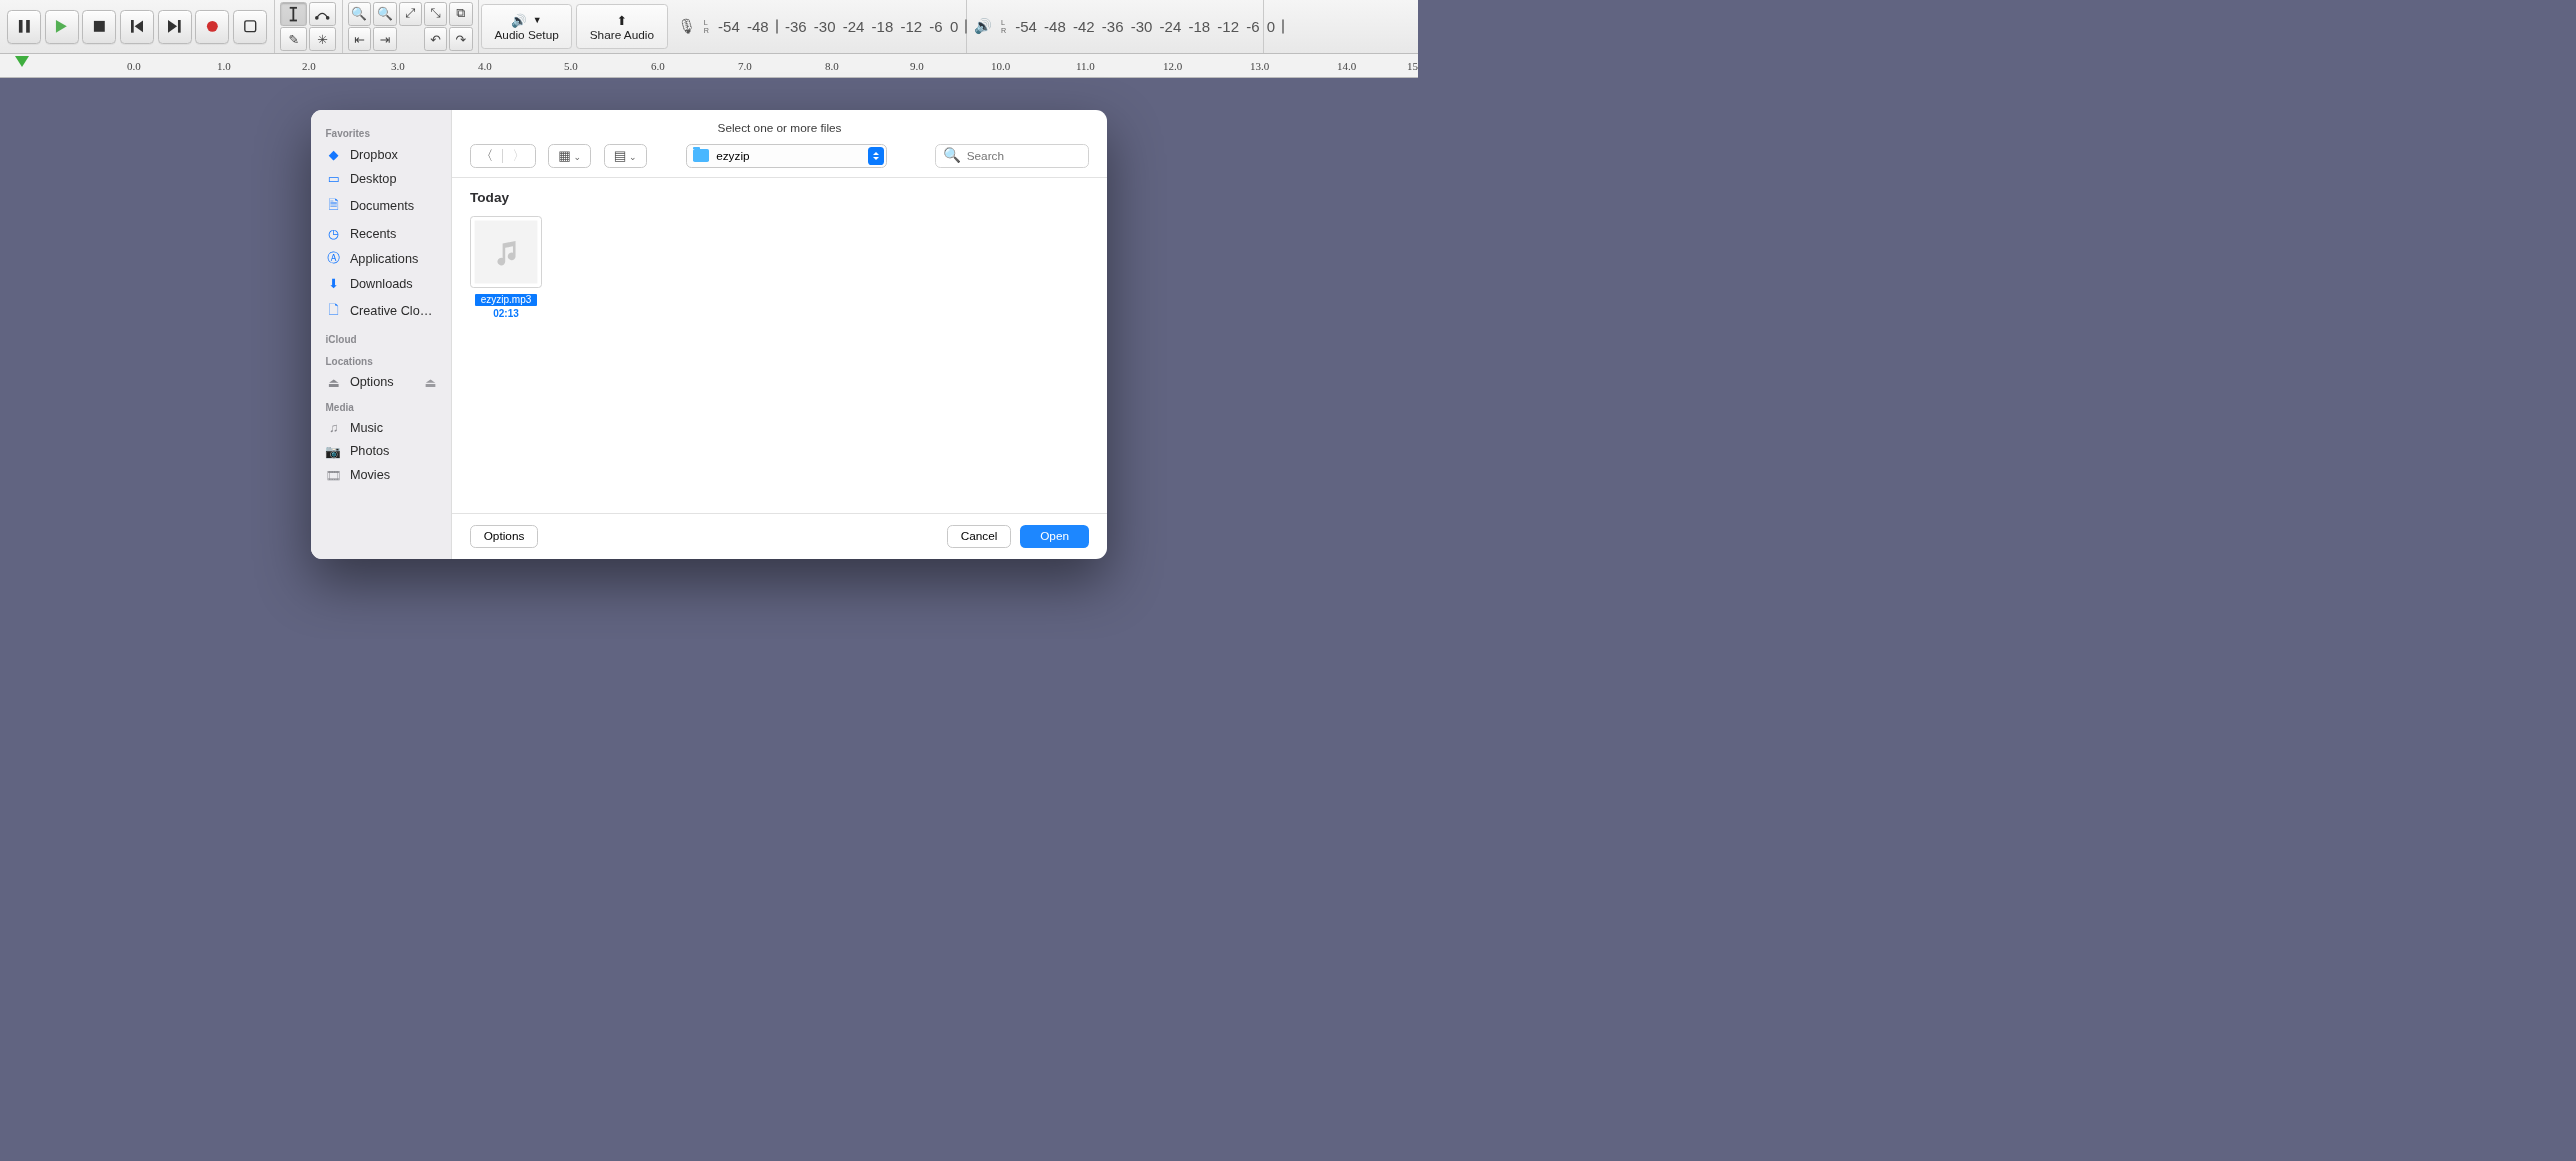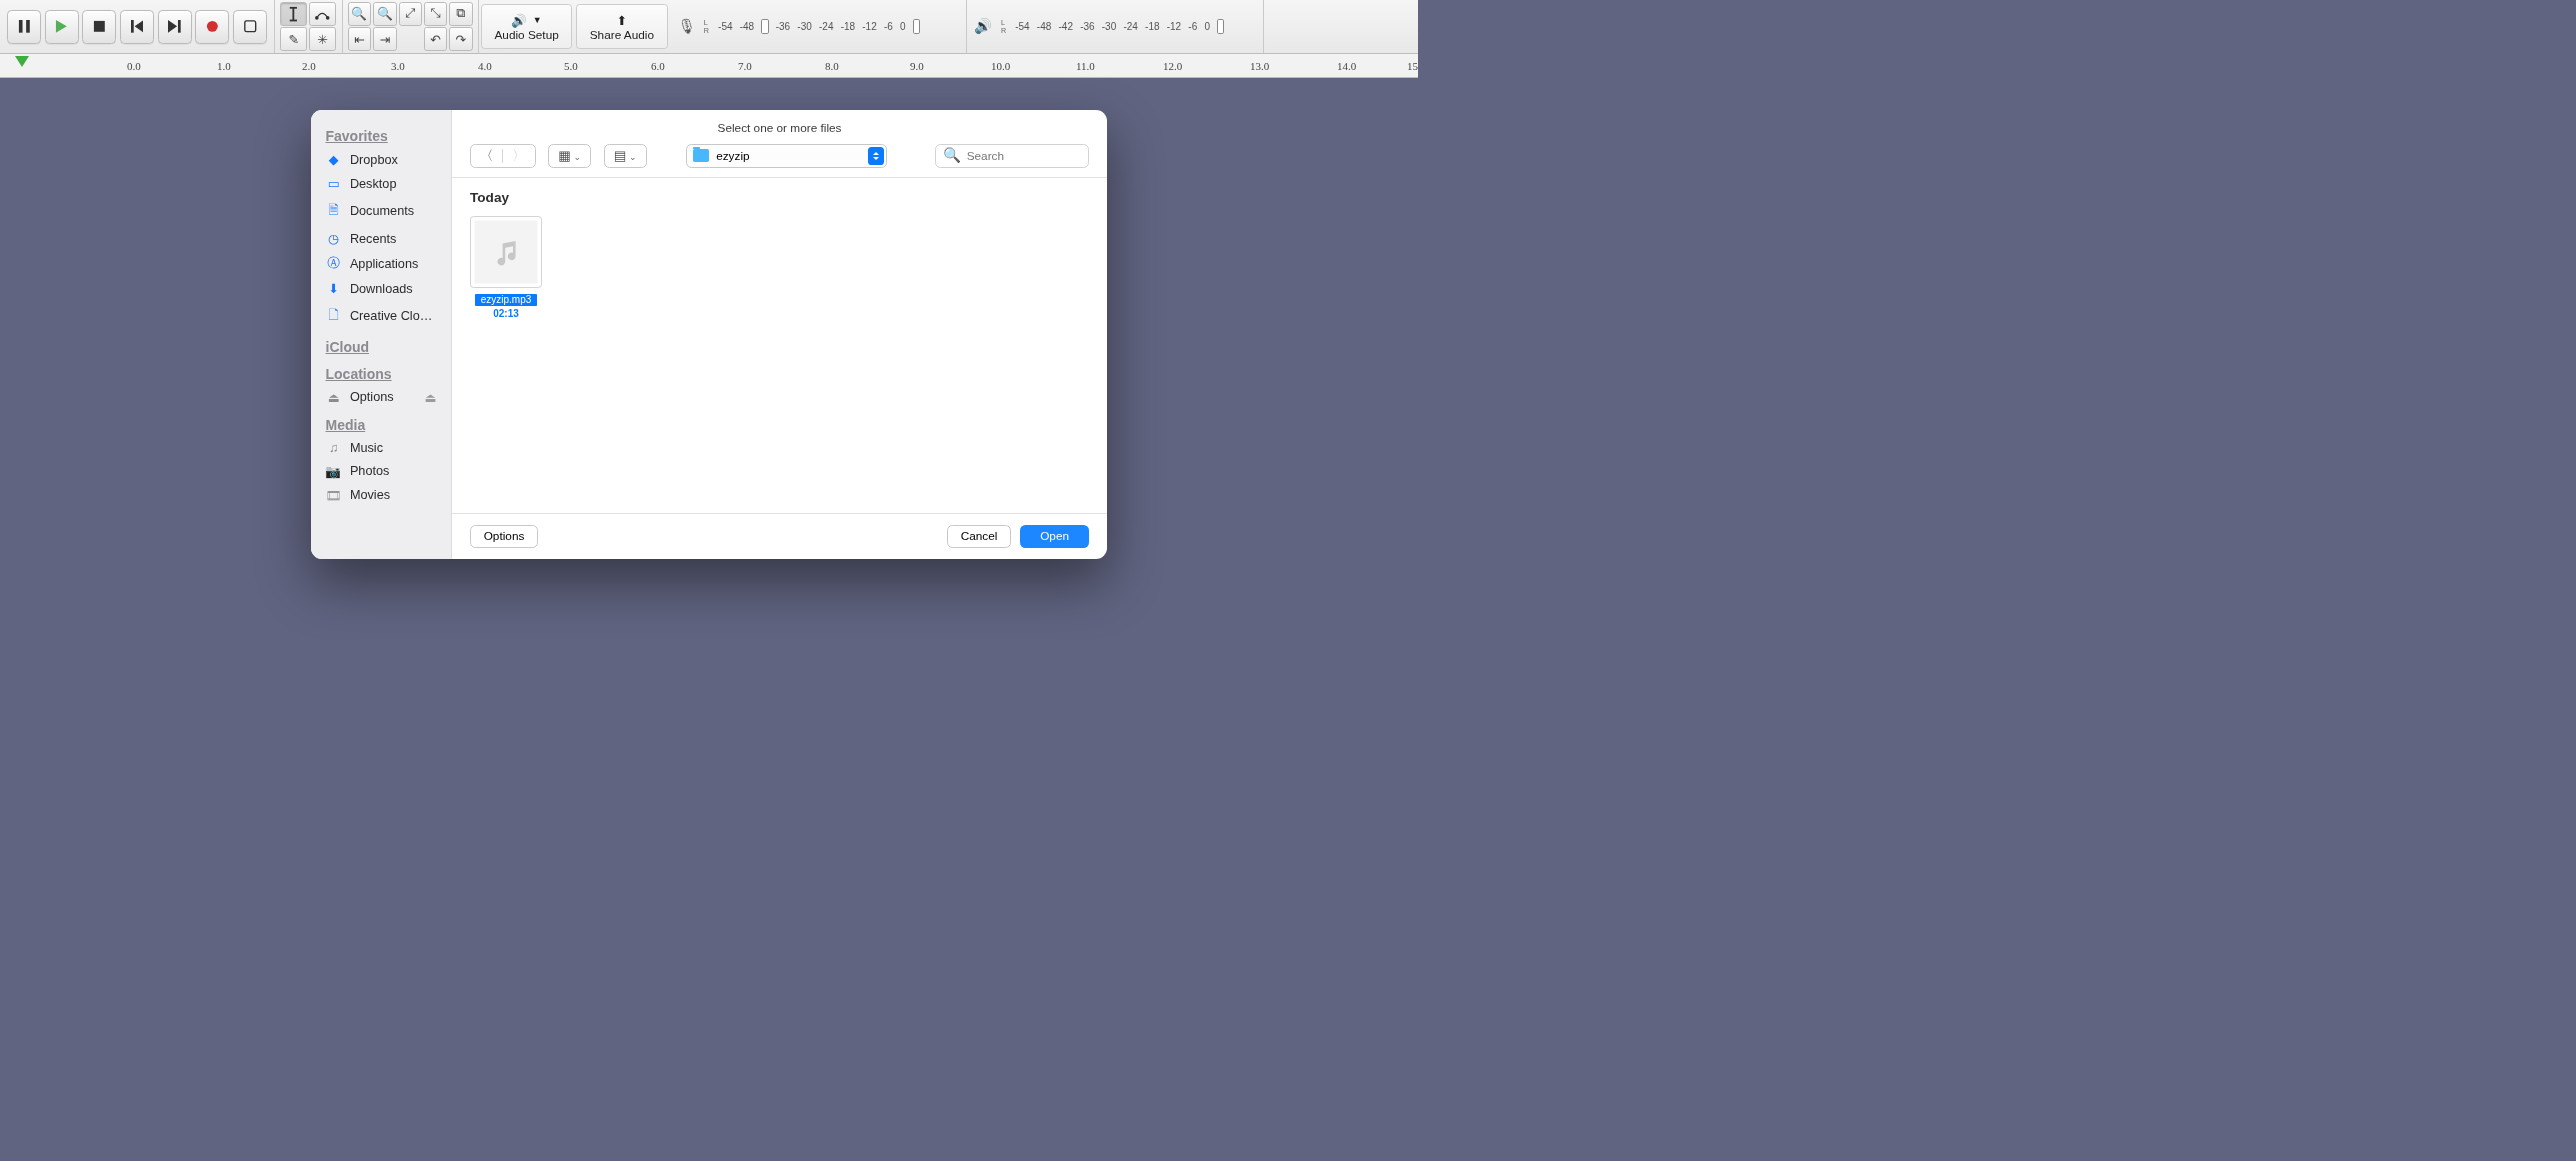--- a/index.html
+++ b/index.html
@@ -73,21 +73,21 @@
     width:20px; height:40px;
     display:flex; align-items:center; justify-content:center;
     color:#555;
   }
   .lr {
     font-size:7.2px; line-height:7.2px; color:#666; margin-left:1.8px;
   }
   .scale-strip {
     flex:1; height:18px; position:relative;
     display:flex; align-items:center;
-    color:#555; font-size:10px;
+    color:#555; font-size:15px;
     white-space:nowrap;
   }
   .scale-strip span { margin:0 3.6px; }
   .slider-mark {
     width:7.2px; height:14.5px; border:0.9px solid #888; background:#fff;
     border-radius:1.8px; display:inline-block; vertical-align:middle;
   }
   
   .ruler {
     height:23.5px;
@@ -113,21 +113,21 @@
     width:796px; height:449px;
     background:#fff; border-radius:11px;
     box-shadow:0 22.6px 54px rgba(0,0,0,.45);
     display:flex; overflow:hidden;
   }
   .sidebar {
     width:141px; background:#eeedf0; border-right:0.9px solid #ddd;
     padding:11px 0; font-size:12.7px; color:#2b2b2b;
     overflow-y:auto;
   }
-  .sb-head { font-size:14px; color:#8a8a8f; padding:7.2px 14.5px 3.6px; font-weight:600;text-decoration:underline; }
+  .sb-head { font-size:10px; color:#8a8a8f; padding:7.2px 14.5px 3.6px; font-weight:600; }
   .sb-item { display:flex; align-items:center; gap:8.1px; padding:4.5px 14.5px; cursor:pointer; }
   .sb-item .ic { width:16.3px; color:#1477ff; display:flex; justify-content:center; }
   .sb-item.gray .ic { color:#8a8a8f; }
   .sb-eject { margin-left:auto; color:#9a9a9f; }
   .main {
     flex:1; display:flex; flex-direction:column;
   }
   .m-title { text-align:center; font-size:11.8px; color:#3a3a3a; padding:11px 0 9px;}
   .m-toolbar {
     display:flex; align-items:center; gap:12.7px; padding:0 18px 9px;

